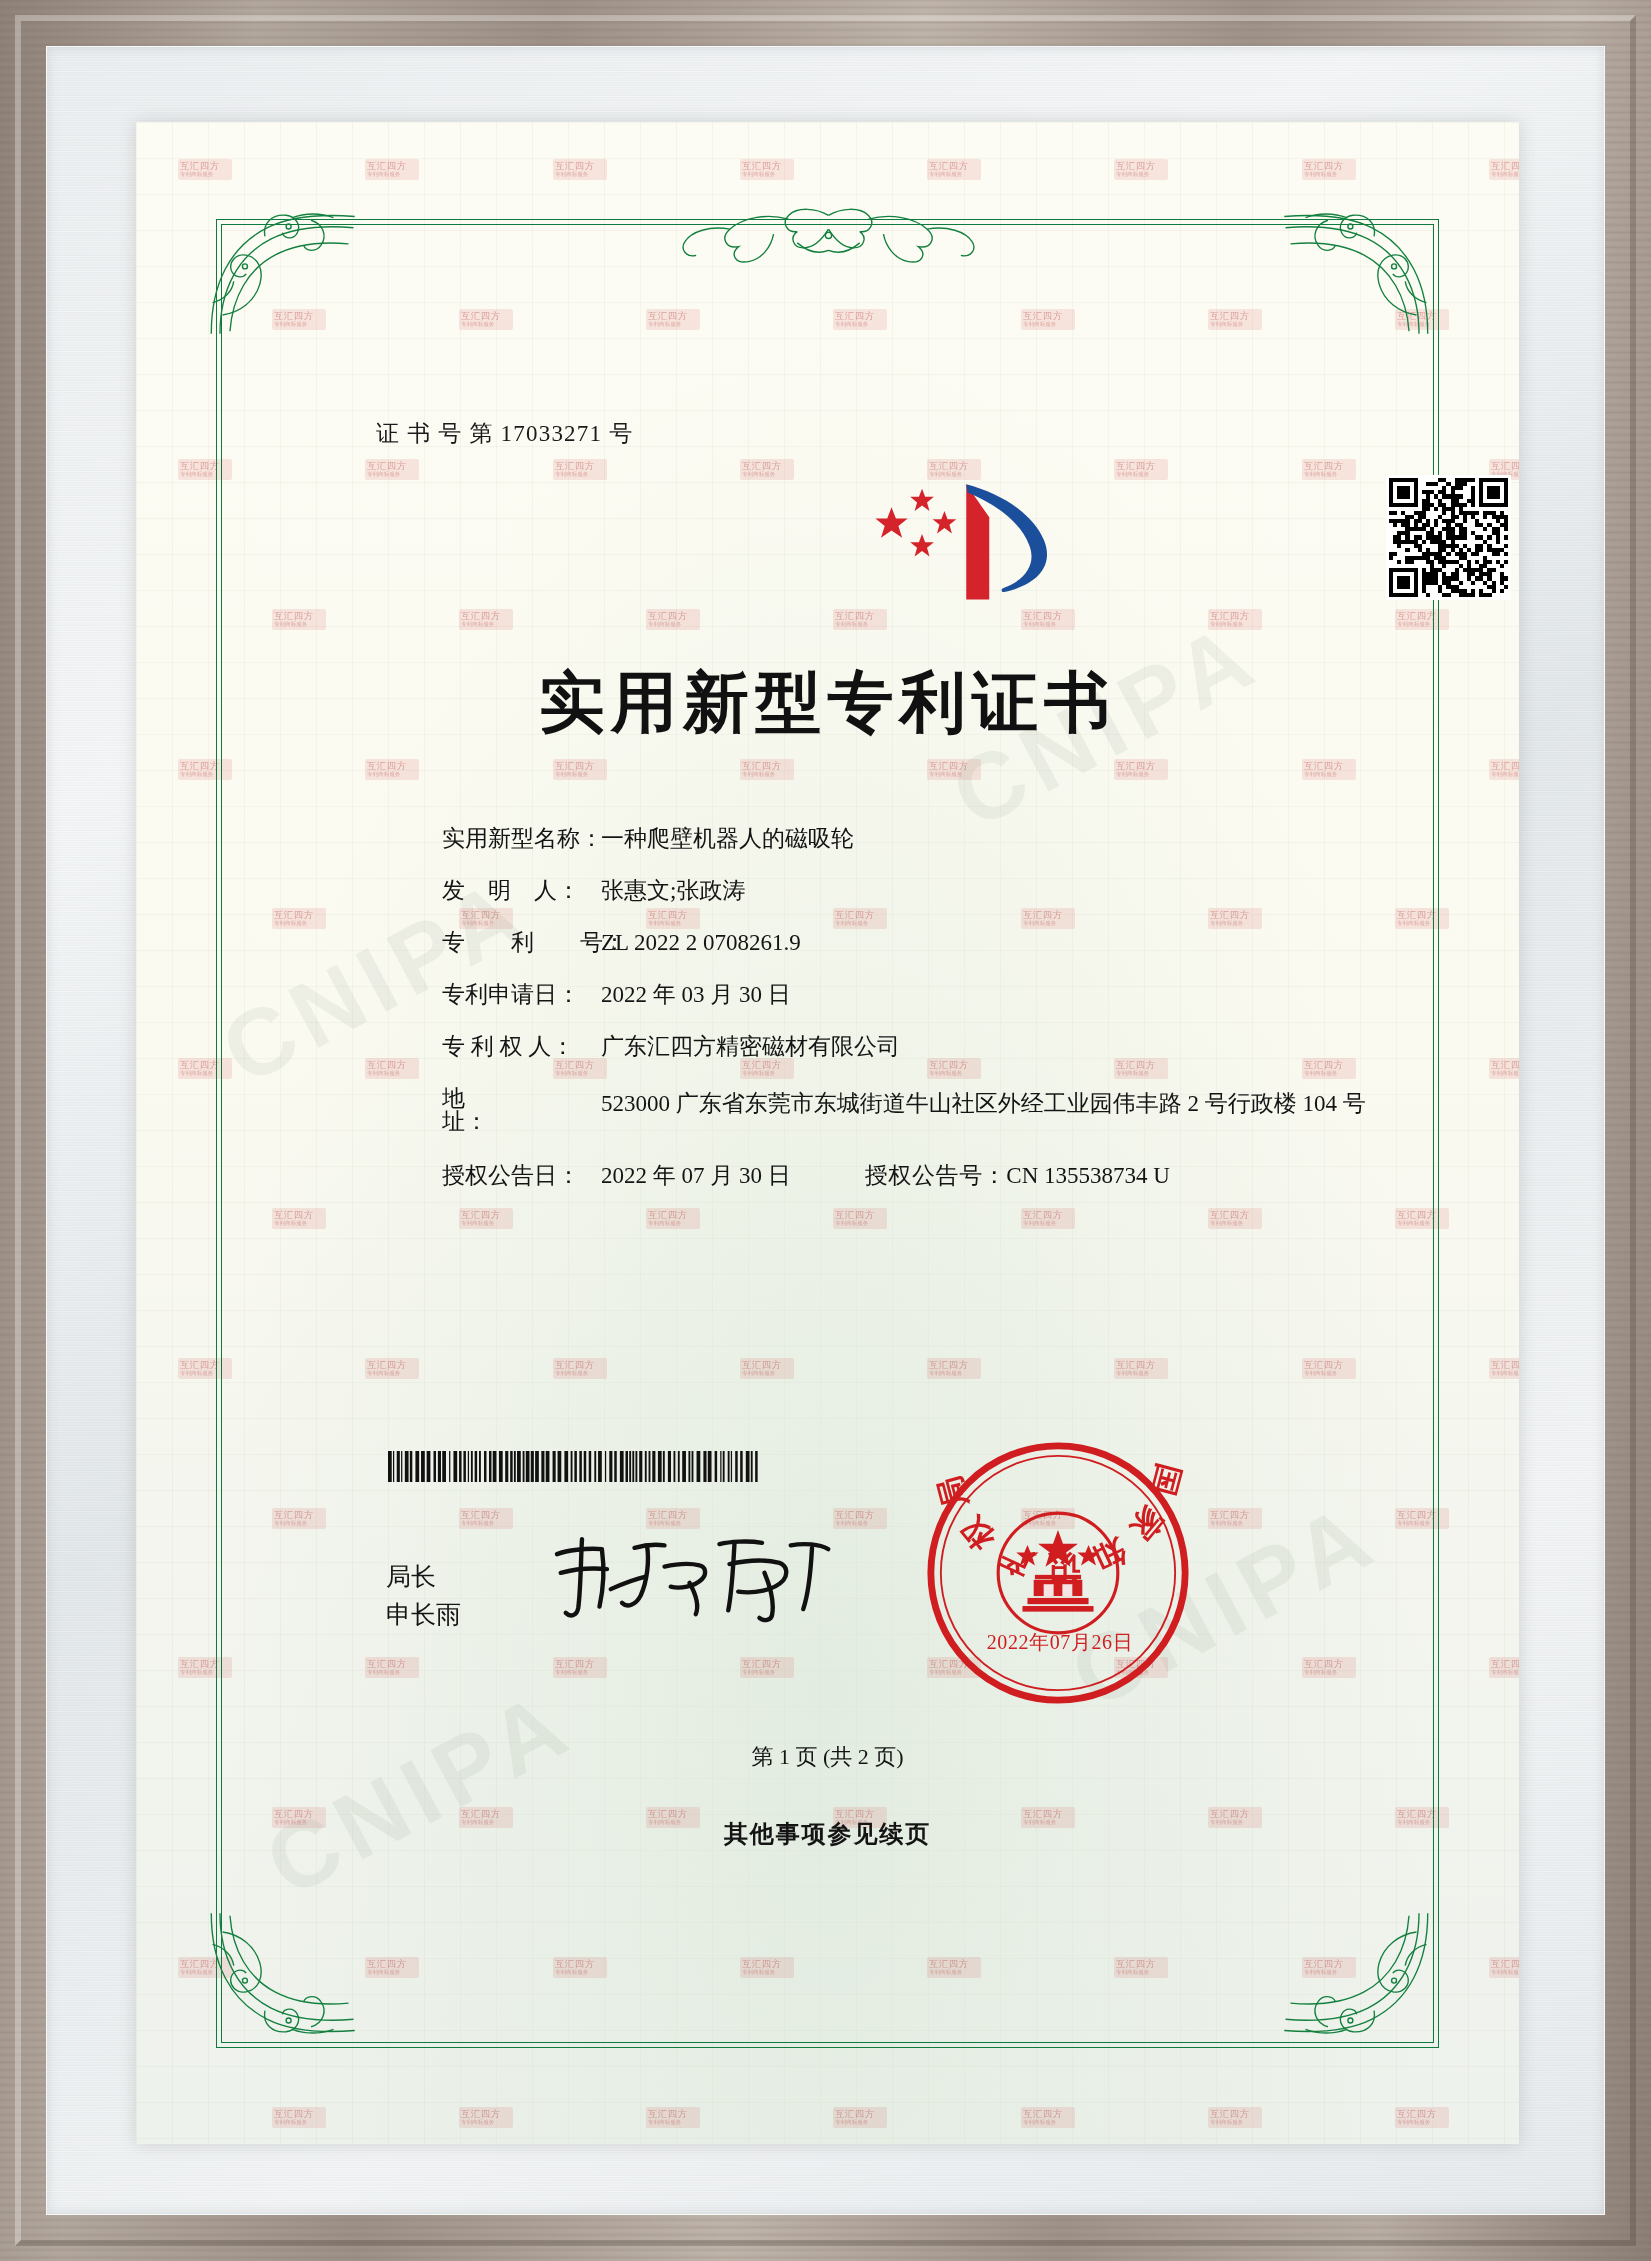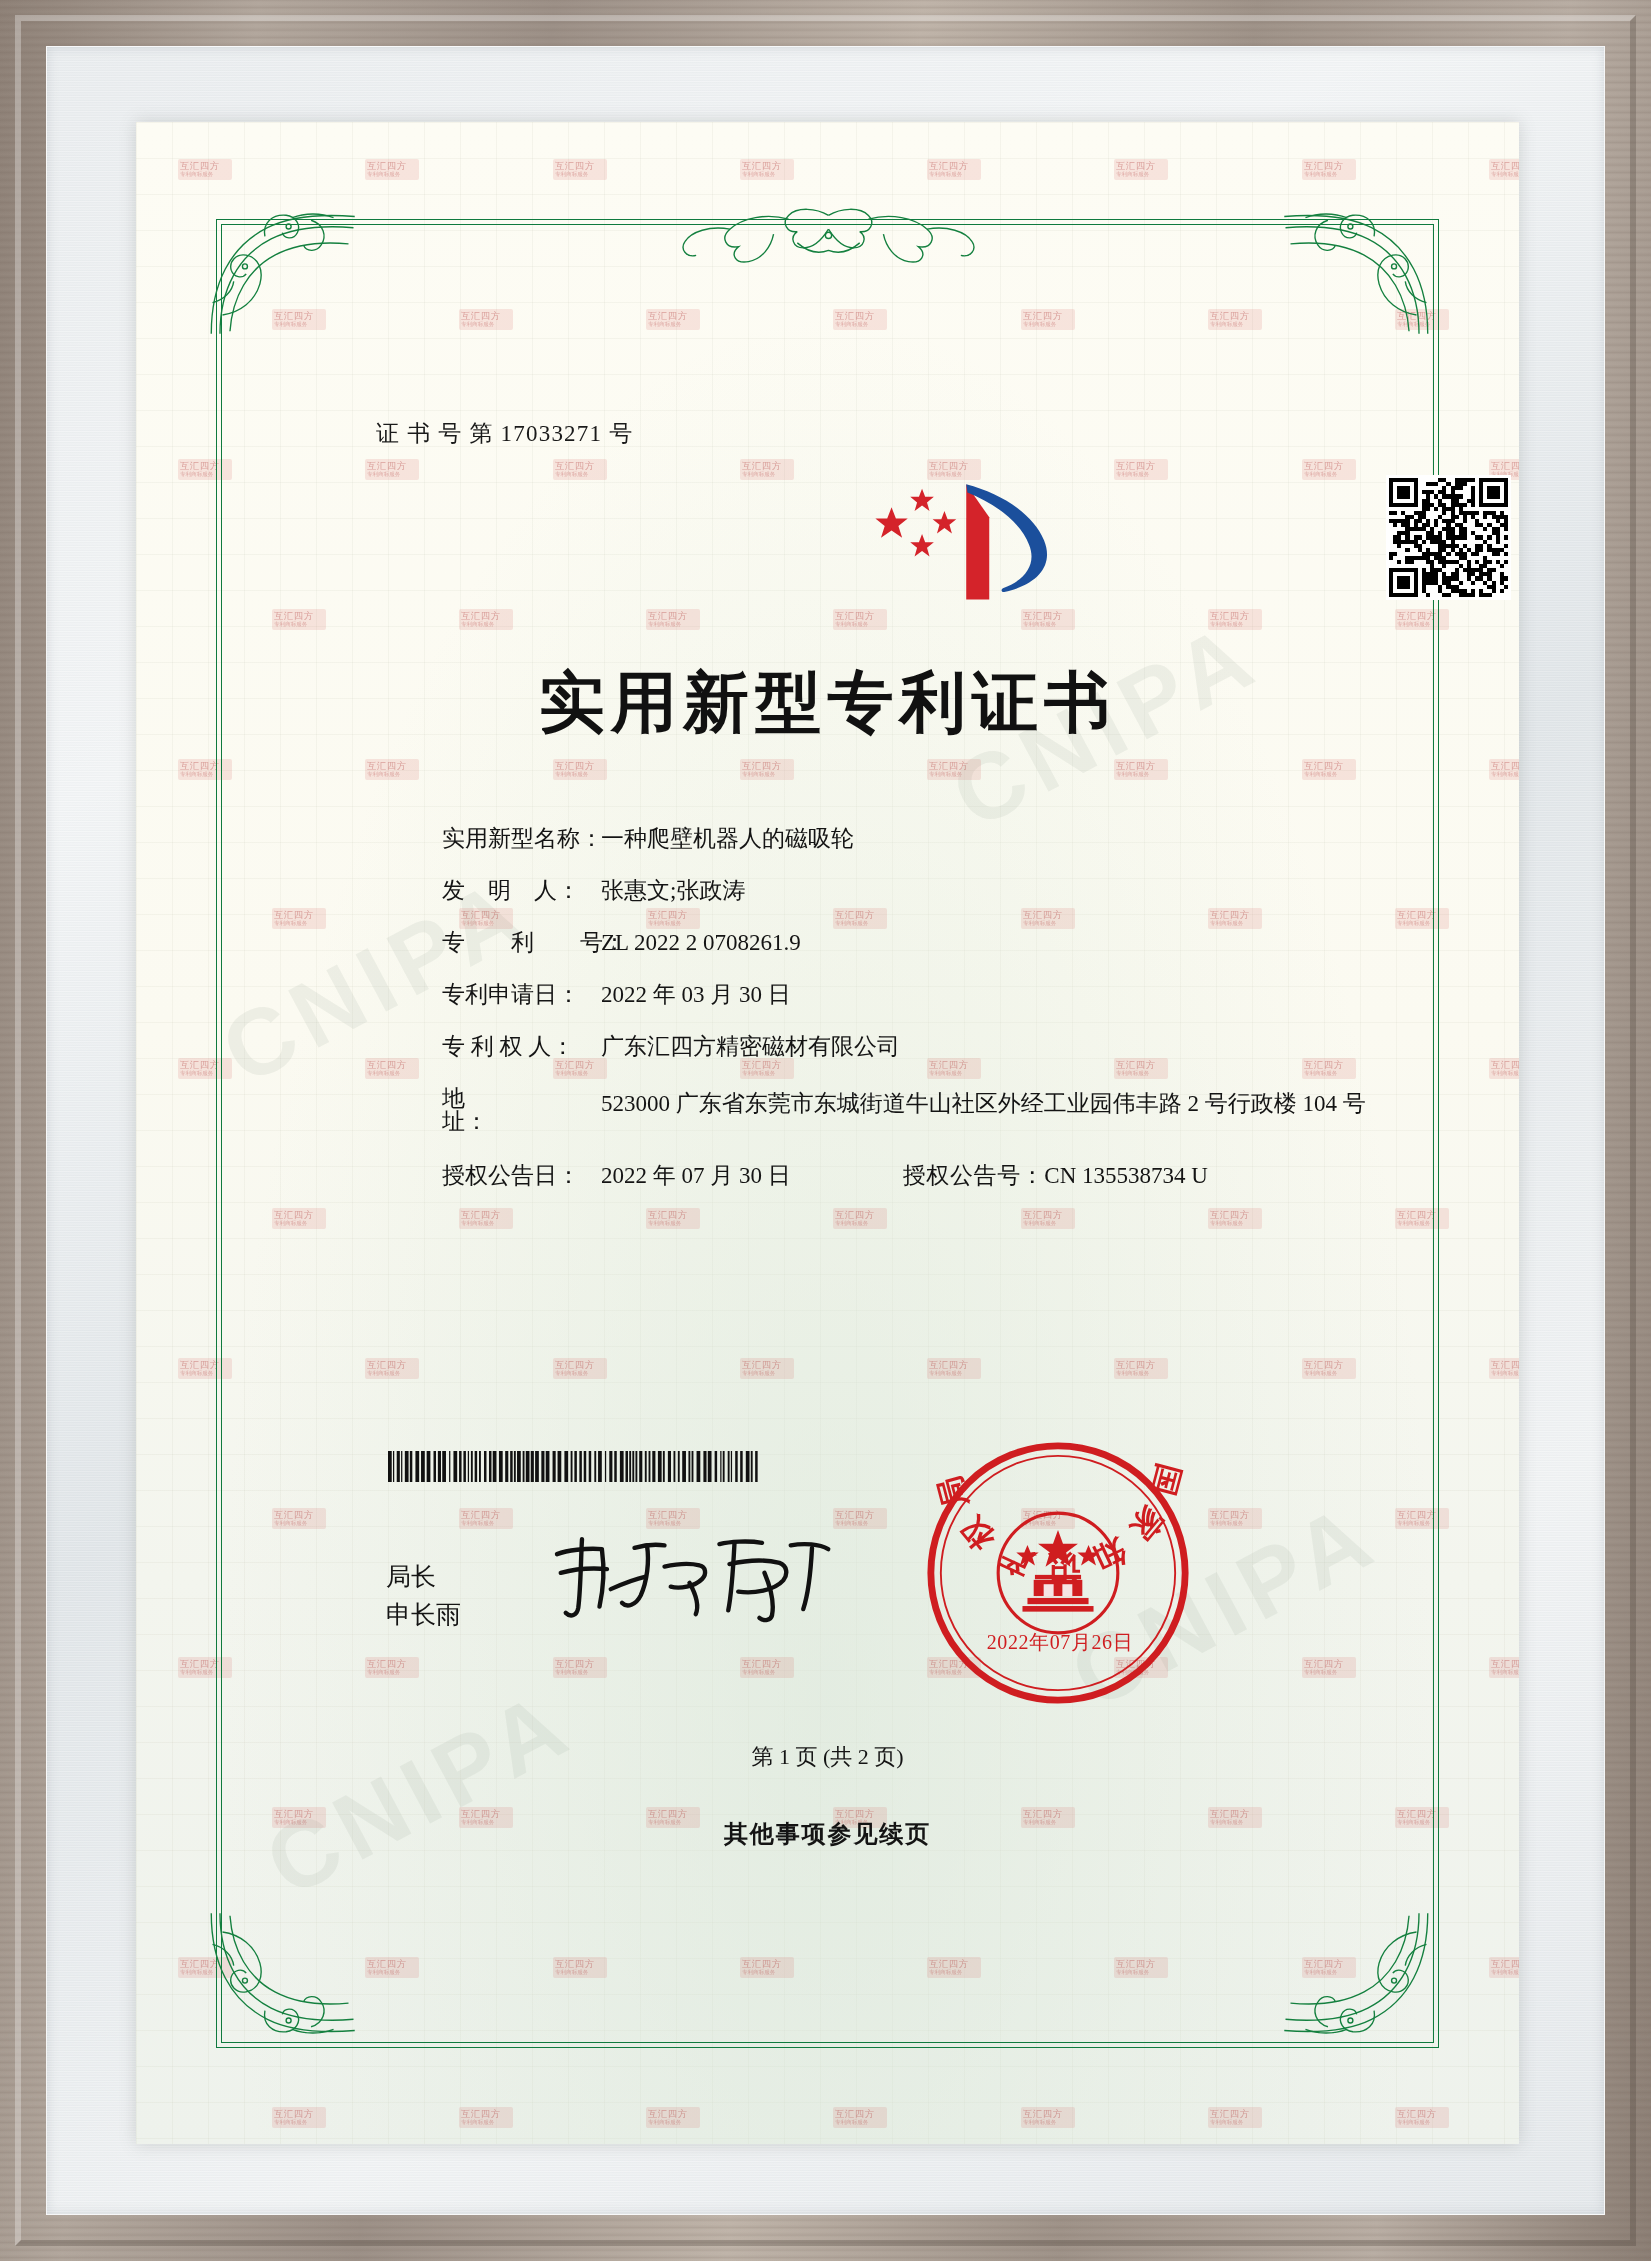--- a/index.html
+++ b/index.html
@@ -210,21 +210,21 @@
   .flabel {
     display: inline-block;
     width: 159px;
     letter-spacing: 0px;
   }
   .fvalue { display: inline; }
   .frow.addr { margin-bottom: 31px; white-space: normal; }
   .frow.addr .flabel { vertical-align: top; }
   .frow.addr .fvalue { display: inline-block; width: 774px; white-space: normal; line-height: 1.45; }
 
-  .pubrow .pubno-label { margin-left: 112px; letter-spacing: 0.6px; }
+  .pubrow .pubno-label { margin-left: 74px; letter-spacing: 0.6px; }
 
   
   .paras {
     position: absolute;
     left: 262px;
     top: 1089px;
     width: 1055px;
     font-size: 23px;
     line-height: 1.62;
     color: #141414;

